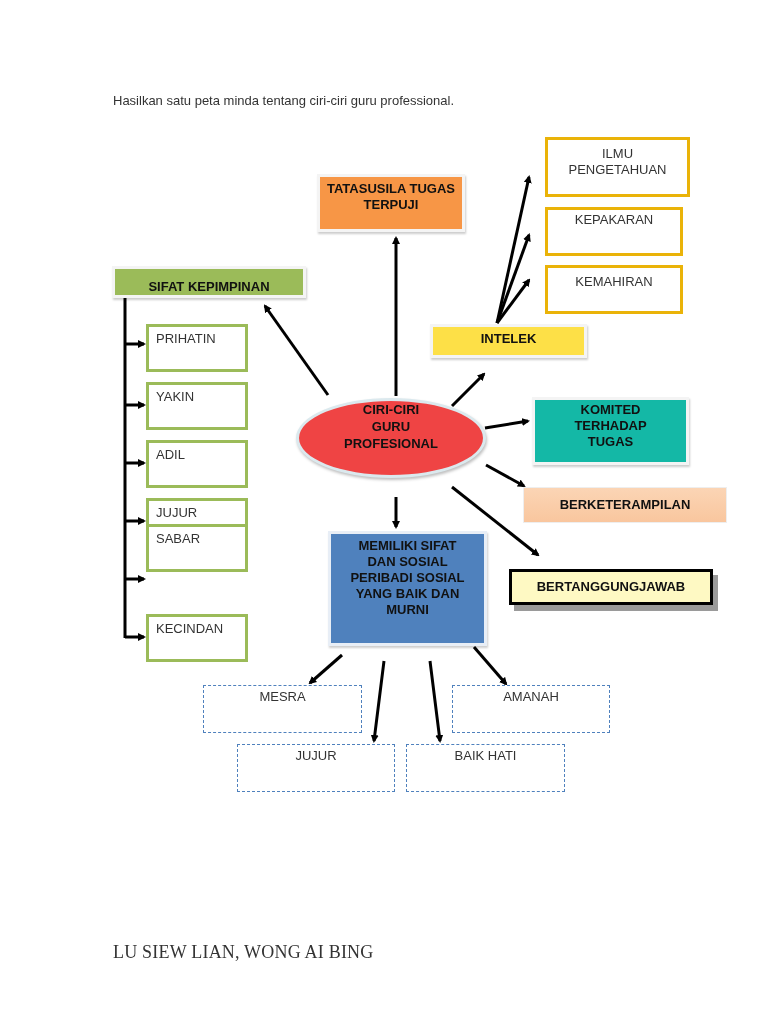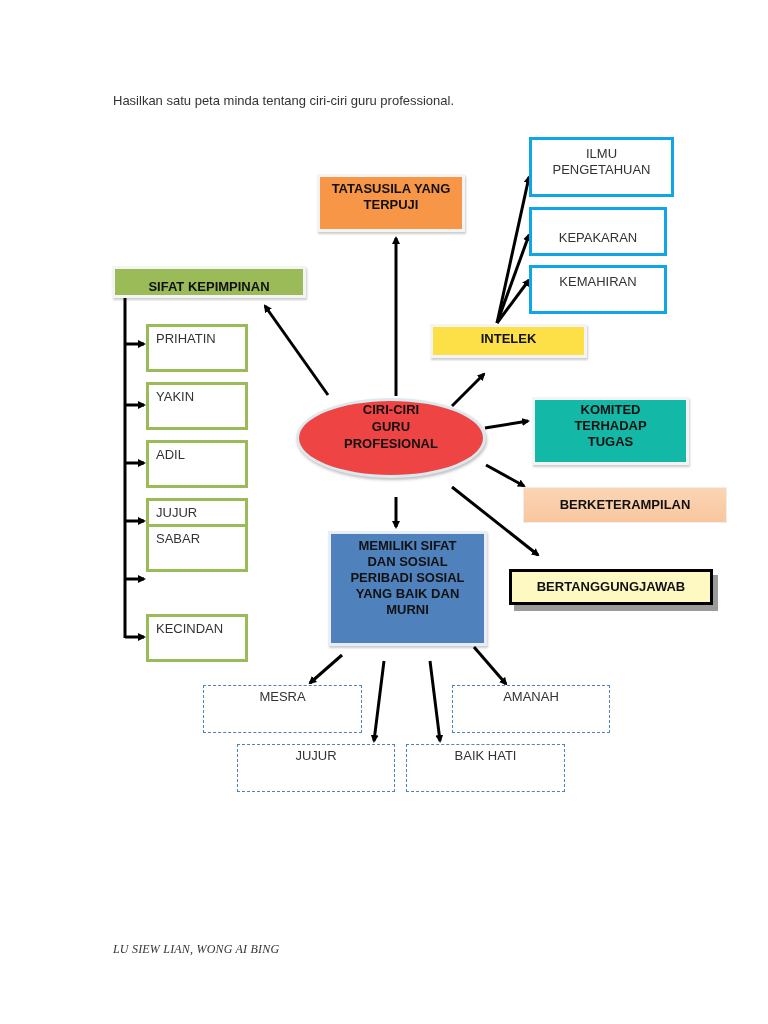--- a/index.html
+++ b/index.html
@@ -1,35 +1,35 @@
 <!DOCTYPE html>
 <html><head>
 <meta charset="utf-8">
 <style>
   html, body { margin:0; padding:0; }
   body { width:768px; height:1024px; background:#ffffff; position:relative; overflow:hidden;
          font-family:"Liberation Sans", sans-serif; color:#222; }
   .abs { position:absolute; }
   .prompt { left:113px; top:93px; font-size:13px; color:#333; }
-  .footer { left:113px; top:942px; font-family:"Liberation Serif", serif; font-size:12px; color:#333; letter-spacing:0.2px;font-style:italic; }
+  .footer { left:113px; top:942px; font-family:"Liberation Serif", serif; font-size:18px; color:#333; letter-spacing:0.2px; }
   svg.links { position:absolute; left:0; top:0; }
   .node { position:absolute; box-sizing:border-box; text-align:center; display:flex; align-items:flex-start; justify-content:center; }
   .bold { font-weight:bold; font-size:13px; color:#111; line-height:16px; }
   .plain { font-size:13px; color:#333; line-height:16px; }
 
   .center { left:296px; top:398px; width:190px; height:80px; border-radius:50%; background:#ef4444;
             border:3px solid #dbe9ee; box-shadow:1px 2px 3px rgba(0,0,0,0.25); align-items:flex-start; }
   .orange { left:317px; top:174px; width:148px; height:58px; background:#f79646; border:3px solid #f4f4f4;
             box-shadow:1px 2px 2px rgba(0,0,0,0.2); padding-top:4px; }
   .green-head { left:112px; top:266px; width:194px; height:32px; background:#9bbb59; border:3px solid #f4f4f4;
             box-shadow:1px 2px 2px rgba(0,0,0,0.2); align-items:flex-end; }
   .green-item { left:146px; width:102px; height:48px; background:#fff; border:3px solid #9bbb59; padding:4px 0 0 7px; justify-content:flex-start; }
   .red-head { left:430px; top:324px; width:157px; height:34px; background:#fde047; border:3px solid #f4f4f4;
             box-shadow:1px 2px 2px rgba(0,0,0,0.2); padding-top:4px; }
-  .red-item { background:#fff; border:3px solid #0ea5e9; }
+  .red-item { background:#fff; border:3px solid #eab308;margin-left:16px; }
   .purple { left:532px; top:373px; width:157px; height:68px; background:#14b8a6; border:3px solid #f4f4f4;
             box-shadow:1px 2px 2px rgba(0,0,0,0.2); padding-top:2px;margin-top:24px; }
   .peach { left:523px; top:487px; width:204px; height:36px; background:linear-gradient(#fbd5b5,#f9c69e); border:1px solid #eee;
            align-items:center; }
   .yellow { left:509px; top:569px; width:204px; height:36px; background:#fef9c3; border:3px solid #000;
             box-shadow:5px 6px 0 #9a9a9a; align-items:center; }
   .blue { left:328px; top:531px; width:159px; height:115px; background:#4f81bd; border:3px solid #e8eef6;
           box-shadow:1px 2px 2px rgba(0,0,0,0.2); padding-top:4px; }
   .dash-item { background:#fff; border:1.5px dashed #4f81bd; padding-top:3px;text-align:right; }
 </style>
@@ -76,21 +76,21 @@
 <div class="node center">
   <div class="bold" style="font-size:13px;line-height:17px;">
     <div>CIRI-CIRI</div>
     <div>GURU</div>
     <div>PROFESIONAL</div>
   </div>
 </div>
 
 <div class="node orange">
   <div class="bold">
-    <div>TATASUSILA YANG</div>
+    <div>TATASUSILA TUGAS</div>
     <div>TERPUJI</div>
   </div>
 </div>
 
 <div class="node green-head">
   <div class="bold">SIFAT KEPIMPINAN</div>
 </div>
 <div class="node green-item" style="top:324px">
     <div class="plain">PRIHATIN</div>
   </div>
@@ -112,21 +112,21 @@
 
 <div class="node red-head">
   <div class="bold">INTELEK</div>
 </div>
 <div class="node red-item" style="left:529px;top:137px;width:145px;height:60px;padding-top:6px;">
   <div class="plain">
     <div>ILMU</div>
     <div>PENGETAHUAN</div>
   </div>
 </div>
-<div class="node red-item" style="left:529px;top:207px;width:138px;height:49px;padding-top:20px;">
+<div class="node red-item" style="left:529px;top:207px;width:138px;height:49px;padding-top:2px;">
   <div class="plain">KEPAKARAN</div>
 </div>
 <div class="node red-item" style="left:529px;top:265px;width:138px;height:49px;padding-top:6px;">
   <div class="plain">KEMAHIRAN</div>
 </div>
 
 <div class="node purple">
   <div class="bold">
     <div>KOMITED</div>
     <div>TERHADAP</div>

